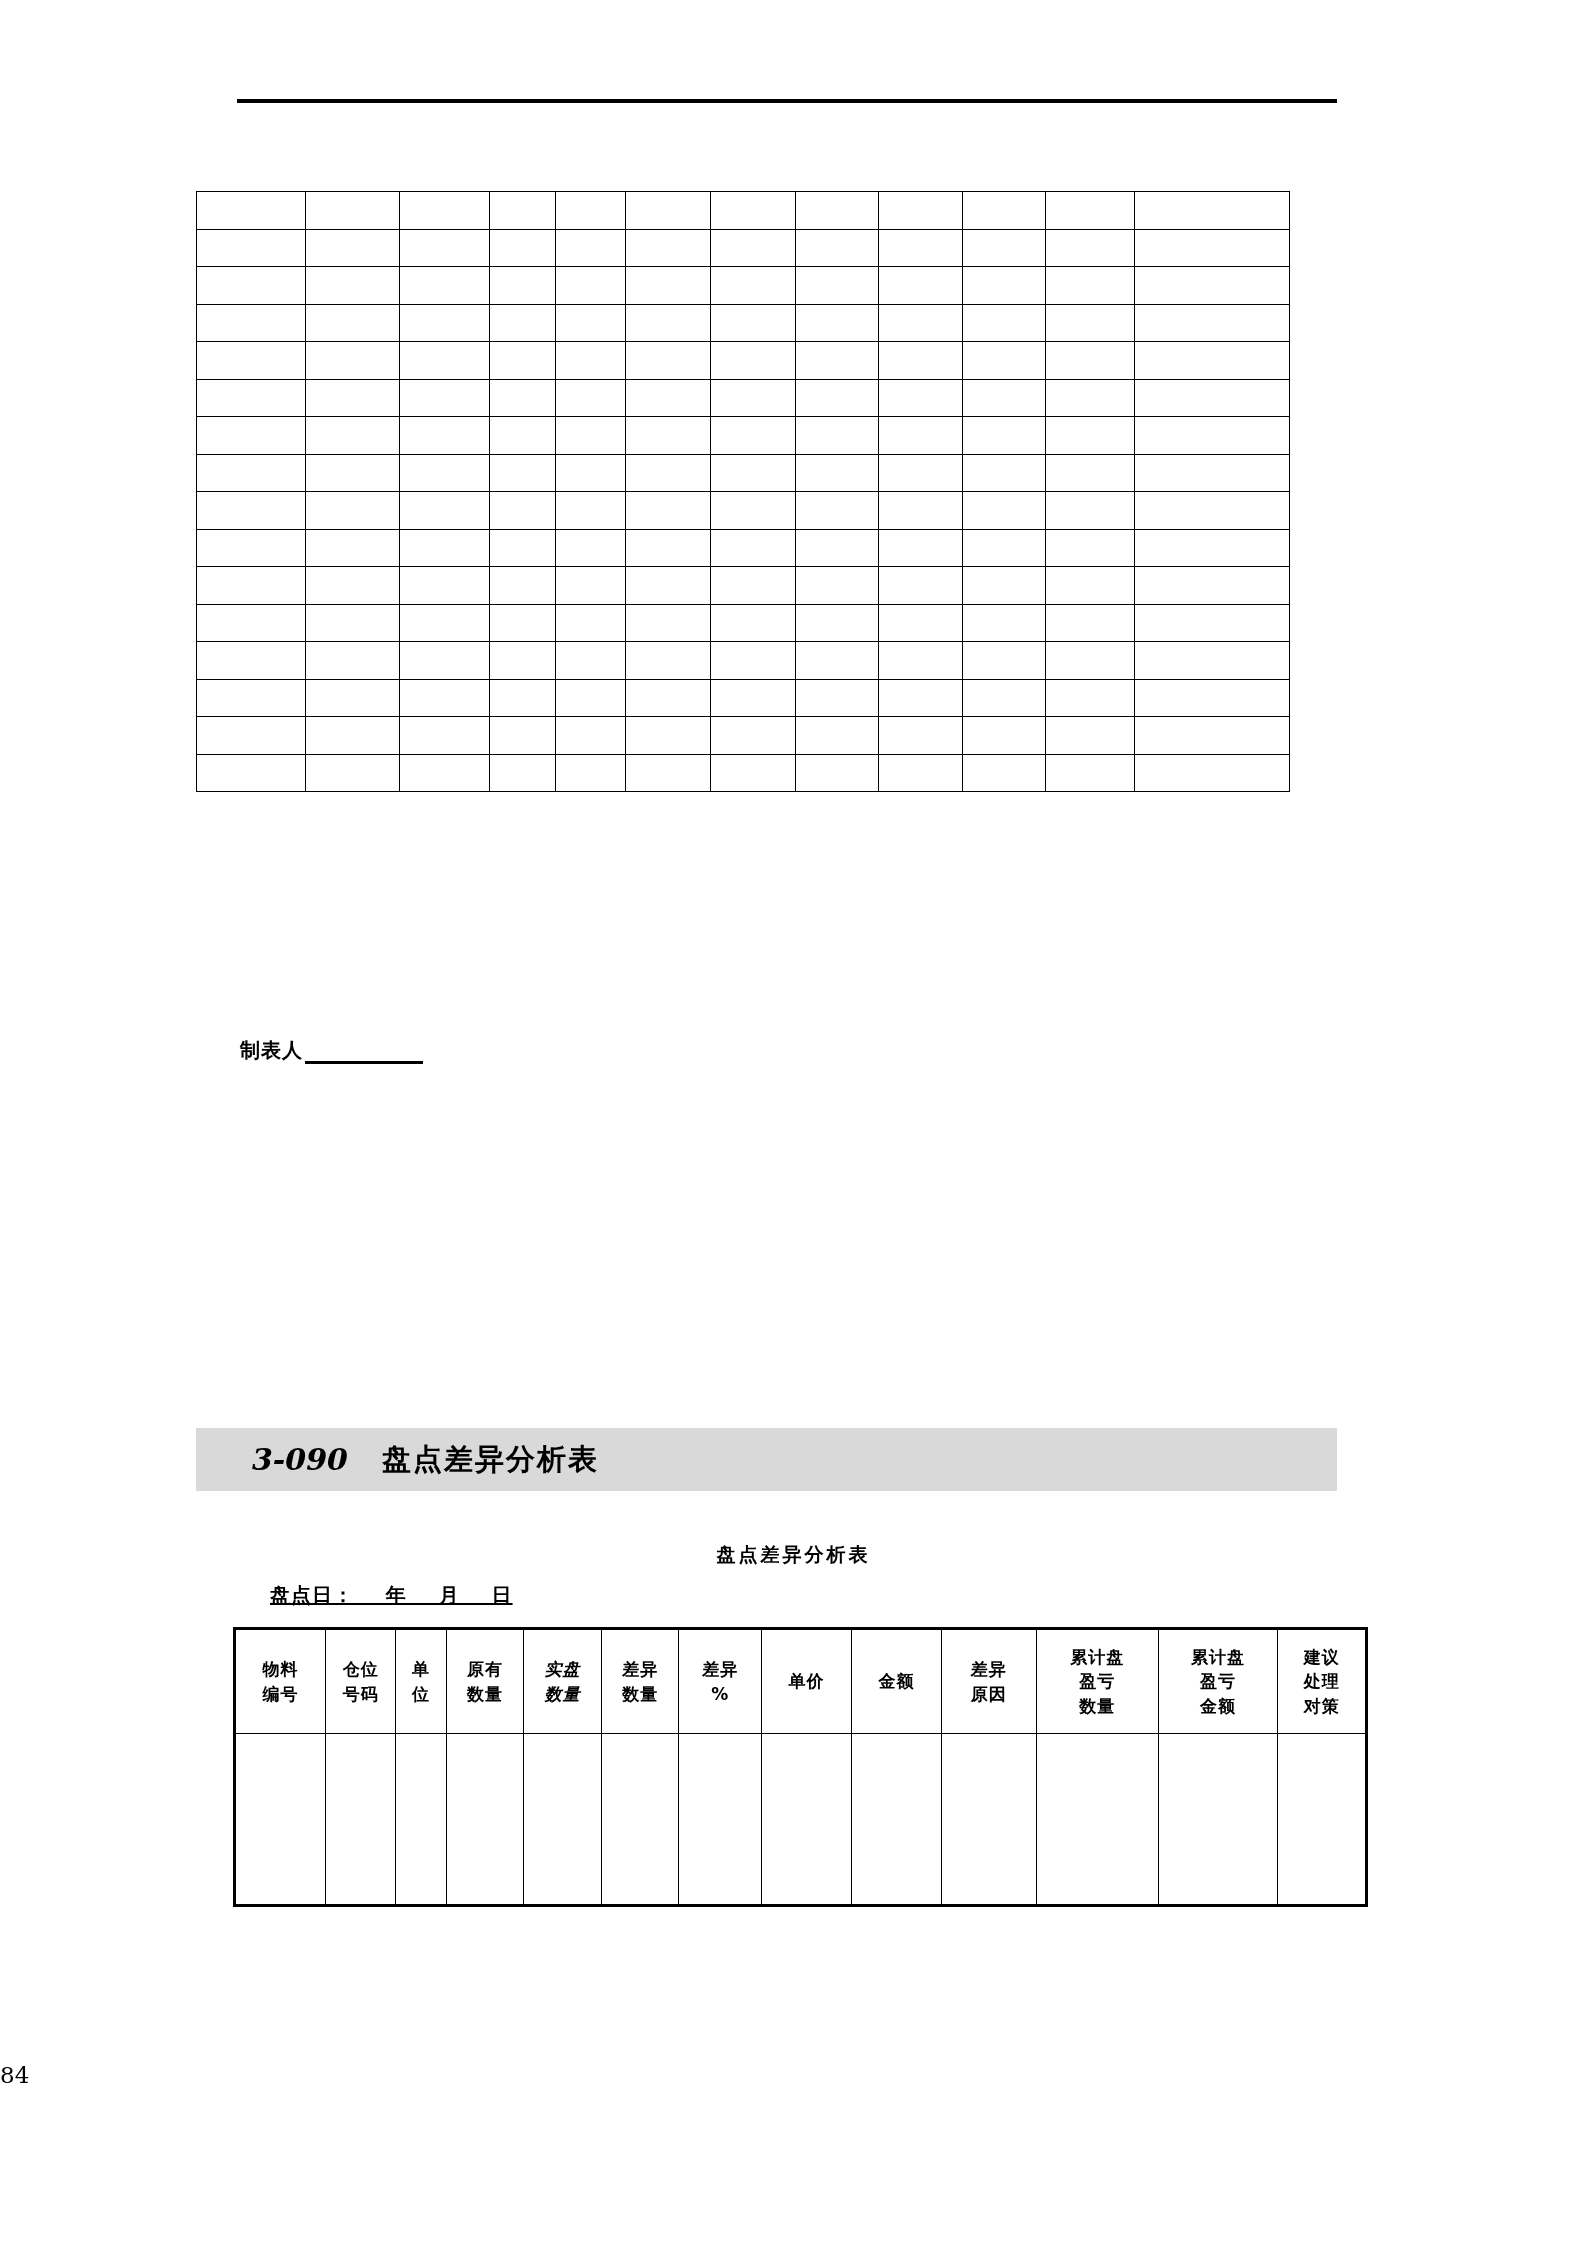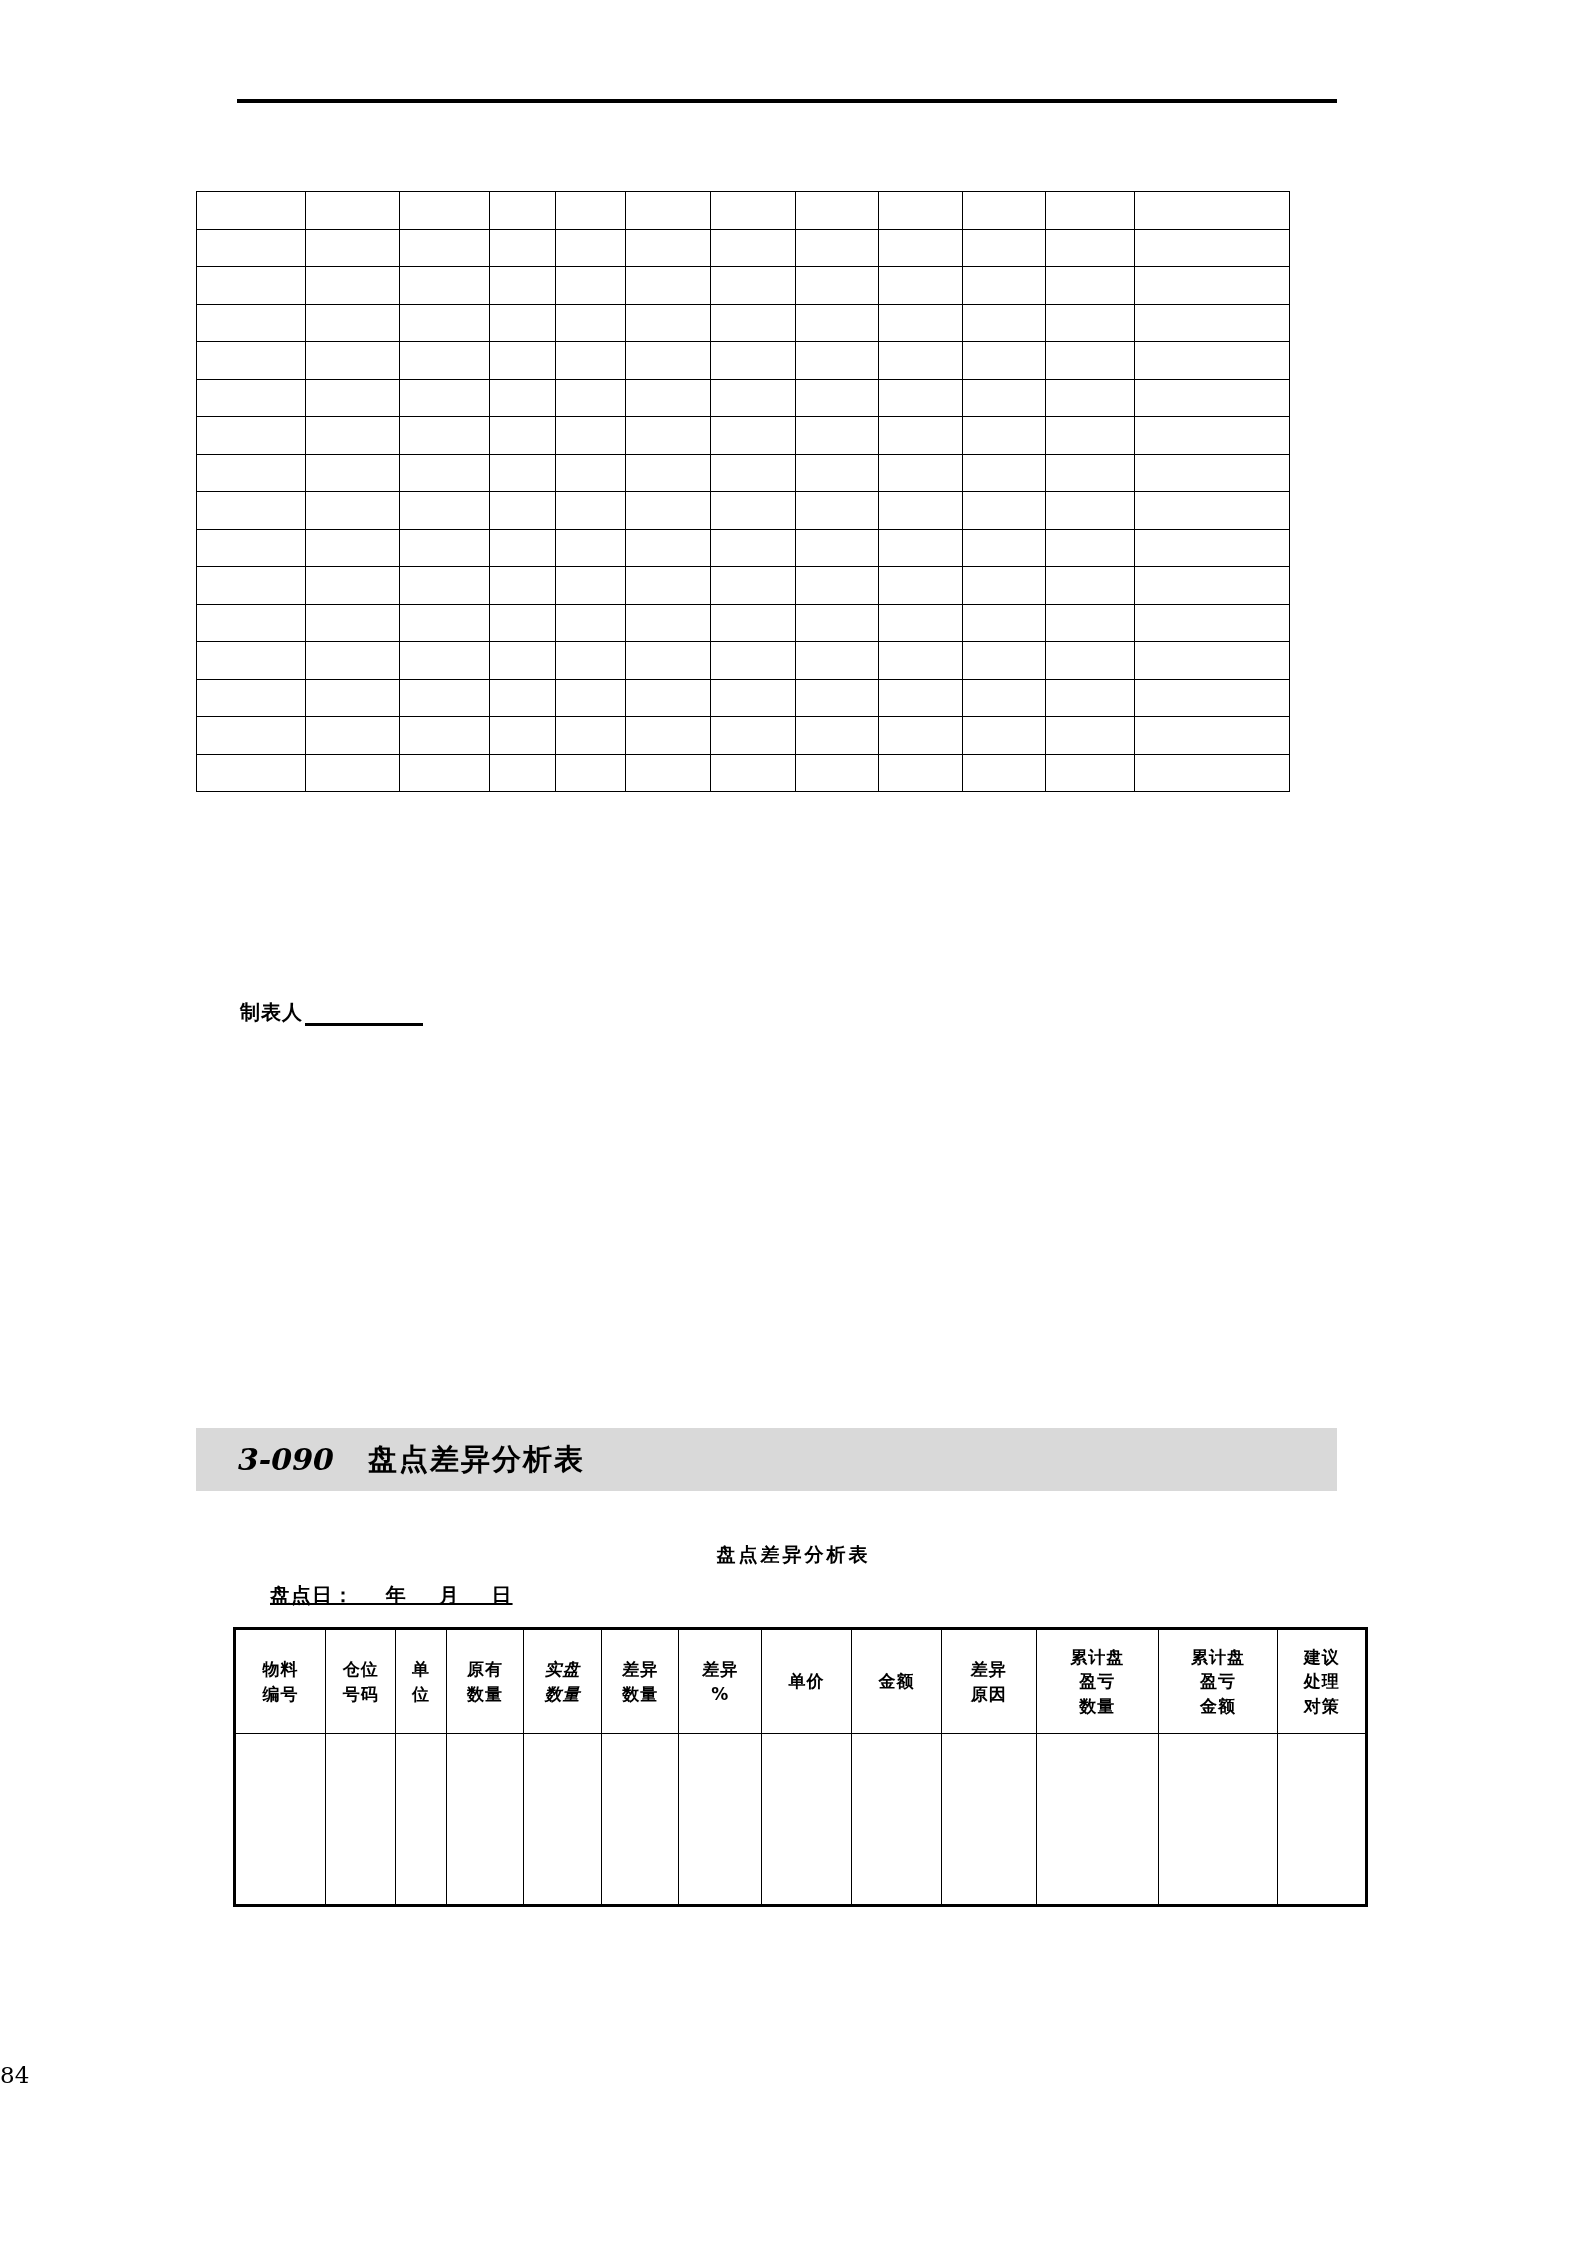--- a/index.html
+++ b/index.html
@@ -43,21 +43,21 @@
   .grid-table td {
     border: 1px solid #000000;
     height: 36.5px;
     padding: 0;
   }
 
   
   .maker-line {
     position: absolute;
     left: 240px;
-    top: 999px;
+    top: 1037px;
     display: flex;
     align-items: flex-end;
     font-family: "DejaVu Sans", sans-serif;
     font-weight: bold;
     font-size: 20px;
     color: #000000;
     letter-spacing: 1px;
   }
   .maker-line .maker-label { white-space: nowrap; }
   .maker-line .maker-blank {
@@ -78,21 +78,21 @@
     background: #d9d9d9;
     display: flex;
     align-items: center;
   }
   .banner .banner-code {
     font-family: "DejaVu Serif", serif;
     font-style: italic;
     font-weight: bold;
     font-size: 30px;
     color: #000000;
-    margin-left: 42px;
+    margin-left: 56px;
     letter-spacing: 0px;
   }
   .banner .banner-title {
     font-family: "DejaVu Sans", sans-serif;
     font-weight: bold;
     font-size: 29px;
     color: #000000;
     margin-left: 34px;
     letter-spacing: 2px;
   }

